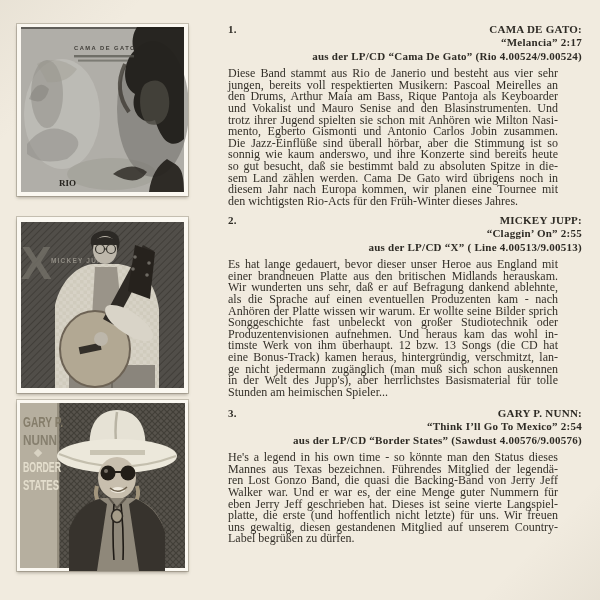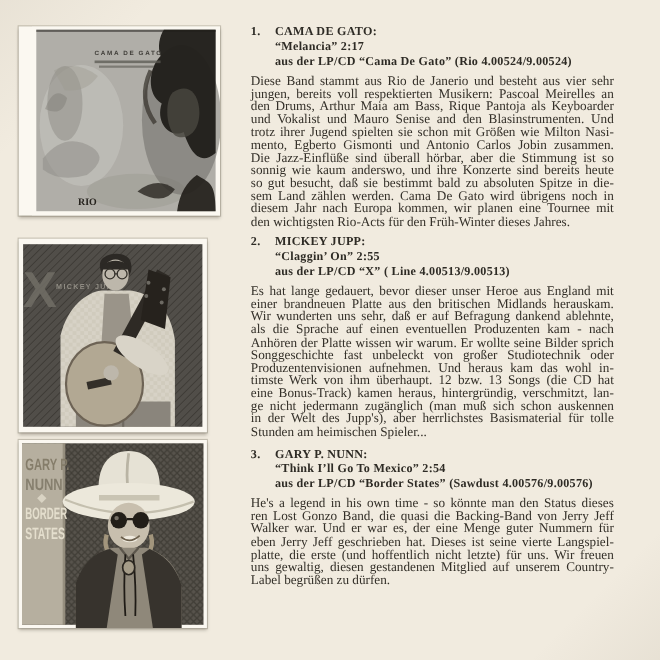--- a/index.html
+++ b/index.html
@@ -11,33 +11,33 @@
   .paper-shade{
     position:absolute;inset:0;pointer-events:none;
     background:linear-gradient(135deg, rgba(120,110,90,.07) 0%, rgba(0,0,0,0) 12%),
                linear-gradient(315deg, rgba(120,110,90,.08) 0%, rgba(0,0,0,0) 10%);
   }
   
   .cover{
     position:absolute;left:17px;width:171px;background:#fbf8f1;
     box-shadow:0 0 0 1px rgba(90,82,66,.28), 0 2px 3px rgba(70,62,48,.35);
   }
-  #cover1{top:24px;height:172px;padding-left:12px;}
+  #cover1{top:24px;height:172px;}
   #cover2{top:217px;height:176px;}
   #cover3{top:400px;height:171px;}
   .cover svg{display:block;width:100%;height:100%;}
   
   .entries{position:absolute;left:228px;top:0;width:354px;}
   .entry{position:absolute;left:0;width:354px;color:#2e2b25;}
   #entry1{top:23px;}
   #entry2{top:214px;}
   #entry3{top:407px;}
   .entry-head{display:flex;font-weight:bold;font-size:11px;line-height:13.4px;letter-spacing:.25px;}
   .entry-num{width:22px;flex:none;}
-  .entry-head-lines{flex:1;}
+  .entry-head-lines{flex:1;text-align:right;}
   .entry-body{
     margin-top:5px;width:330px;
     font-size:12px;line-height:11.6px;color:#332f28;
   }
   .jline{text-align:justify;text-align-last:justify;}
   .jline.last{text-align-last:left;}
 </style>
 </head>
 <body style="background: rgb(241, 235, 223);">
 
@@ -183,21 +183,21 @@
         <div>CAMA DE GATO:</div>
         <div>“Melancia” 2:17</div>
         <div>aus der LP/CD “Cama De Gato” (Rio 4.00524/9.00524)</div>
       </div>
     </div>
     <div class="entry-body">
         <div class="jline">Diese Band stammt aus Rio de Janerio und besteht aus vier sehr</div>
         <div class="jline">jungen, bereits voll respektierten Musikern: Pascoal Meirelles an</div>
         <div class="jline">den Drums, Arthur Maia am Bass, Rique Pantoja als Keyboarder</div>
         <div class="jline">und Vokalist und Mauro Senise and den Blasinstrumenten. Und</div>
-        <div class="jline">trotz ihrer Jugend spielten sie schon mit Größen wie Milton Nasi-</div>
+        <div class="jline">trotz ihrer Jugend spielten sie schon mit Anhören wie Milton Nasi-</div>
         <div class="jline">mento, Egberto Gismonti und Antonio Carlos Jobin zusammen.</div>
         <div class="jline">Die Jazz-Einflüße sind überall hörbar, aber die Stimmung ist so</div>
         <div class="jline">sonnig wie kaum anderswo, und ihre Konzerte sind bereits heute</div>
         <div class="jline">so gut besucht, daß sie bestimmt bald zu absoluten Spitze in die-</div>
         <div class="jline">sem Land zählen werden. Cama De Gato wird übrigens noch in</div>
         <div class="jline">diesem Jahr nach Europa kommen, wir planen eine Tournee mit</div>
         <div class="jline last">den wichtigsten Rio-Acts für den Früh-Winter dieses Jahres.</div>
       </div>
   </div>
 
@@ -230,20 +230,21 @@
     <div class="entry-head">
       <div class="entry-num">3.</div>
       <div class="entry-head-lines">
         <div>GARY P. NUNN:</div>
         <div>“Think I’ll Go To Mexico” 2:54</div>
         <div>aus der LP/CD “Border States” (Sawdust 4.00576/9.00576)</div>
       </div>
     </div>
     <div class="entry-body">
         <div class="jline">He's a legend in his own time - so könnte man den Status dieses</div>
+        <div class="jline">Mannes aus Texas bezeichnen. Führendes Mitglied der legendä-</div>
         <div class="jline">ren Lost Gonzo Band, die quasi die Backing-Band von Jerry Jeff</div>
         <div class="jline">Walker war. Und er war es, der eine Menge guter Nummern für</div>
         <div class="jline">eben Jerry Jeff geschrieben hat. Dieses ist seine vierte Langspiel-</div>
         <div class="jline">platte, die erste (und hoffentlich nicht letzte) für uns. Wir freuen</div>
         <div class="jline">uns gewaltig, diesen gestandenen Mitglied auf unserem Country-</div>
         <div class="jline last">Label begrüßen zu dürfen.</div>
       </div>
   </div>
 
 </div>

